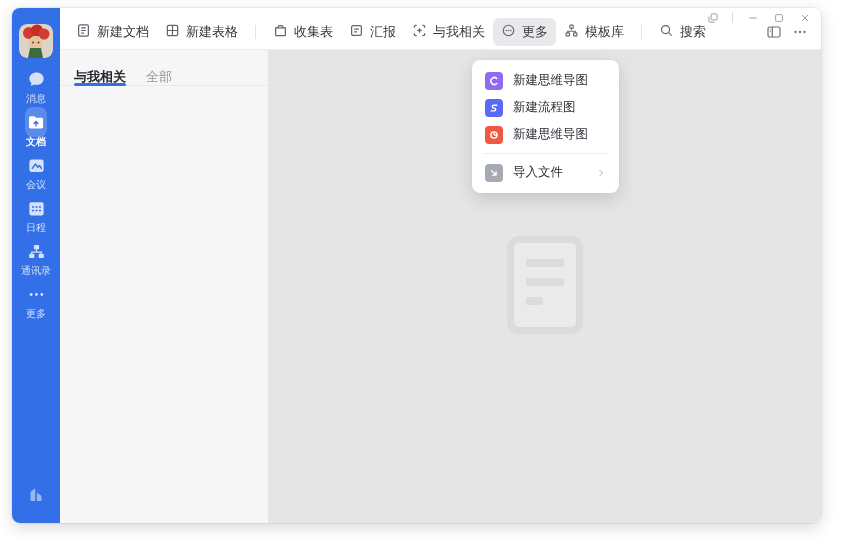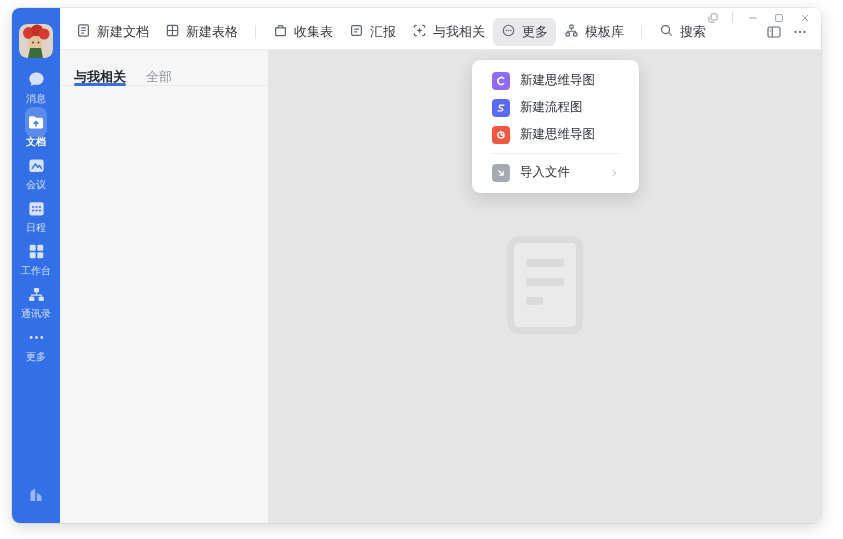--- a/index.html
+++ b/index.html
@@ -56,23 +56,23 @@
                        border-radius:2px; background:var(--accent-blue); }
 
   .main-area { flex:1; background:var(--content-gray); position:relative; }
   .watermark { position:absolute; left:50%; top:50%; transform:translate(-50%,-52%);
                width:76px; height:98px; border:7px solid #dbdbdb; border-radius:12px;
                background:rgba(255,255,255,0.22); padding:16px 12px 0 12px; }
   .wm-bar { height:8px; border-radius:2px; background:#dbdbdb; margin-bottom:11px; }
   .wm-bar.short { width:45%; }
 
   
-  .dropdown { position:absolute; left:460px; top:52px; width:167px; background:#ffffff;
+  .dropdown { position:absolute; left:460px; top:52px; width:147px; background:#ffffff;
               border-radius:8px; box-shadow:0 0 1px rgba(0,0,0,0.12), 0 6px 18px rgba(0,0,0,0.14);
-              padding:7px 8px; z-index:20; }
+              padding:7px 1px; z-index:20; }
   .menu-item { display:flex; align-items:center; gap:10px; height:27px; padding:0 12px;
                font-size:12.5px; color:#2d3138; cursor:pointer; }
   .menu-ic { width:18px; height:18px; border-radius:4px; display:flex; align-items:center;
              justify-content:center; flex:0 0 18px; }
   .menu-sep { height:1px; background:#efefef; margin:5px 10px; }
   .submenu-arrow { margin-left:auto; color:#a8adb5; display:flex; }
 </style>
 </head>
 <body>
 
@@ -134,33 +134,20 @@
               <rect x="10" y="6" width="1.8" height="1.4" rx="0.3"></rect>
               <rect x="4.2" y="9" width="1.8" height="1.4" rx="0.3"></rect>
               <rect x="7.1" y="9" width="1.8" height="1.4" rx="0.3"></rect>
               <rect x="10" y="9" width="1.8" height="1.4" rx="0.3"></rect>
             </g>
           </svg>
       </span>
       <span class="nav-label">日程</span>
     </div>
 
-    <div class="nav-item">
-      <span class="nav-icon">
-        <svg width="19" height="19" viewBox="0 0 16 16">
-            <g fill="rgba(255,255,255,0.8)">
-              <rect x="2.3" y="2.3" width="5" height="5" rx="1"></rect>
-              <rect x="8.7" y="2.3" width="5" height="5" rx="1"></rect>
-              <rect x="2.3" y="8.7" width="5" height="5" rx="1"></rect>
-              <rect x="8.7" y="8.7" width="5" height="5" rx="1"></rect>
-            </g>
-          </svg>
-      </span>
-      <span class="nav-label">工作台</span>
-    </div>
 
     <div class="nav-item">
       <span class="nav-icon">
         <svg width="19" height="19" viewBox="0 0 16 16">
             <g fill="rgba(255,255,255,0.8)">
               <rect x="5.8" y="2.5" width="4.4" height="3.6" rx="0.8"></rect>
               <rect x="1.8" y="9.9" width="4.4" height="3.6" rx="0.8"></rect>
               <rect x="9.8" y="9.9" width="4.4" height="3.6" rx="0.8"></rect>
             </g>
             <path d="M8 6.1v1.7M4 9.9V8.6h8v1.3" fill="none" stroke="rgba(255,255,255,0.8)" stroke-width="1.1"></path>

